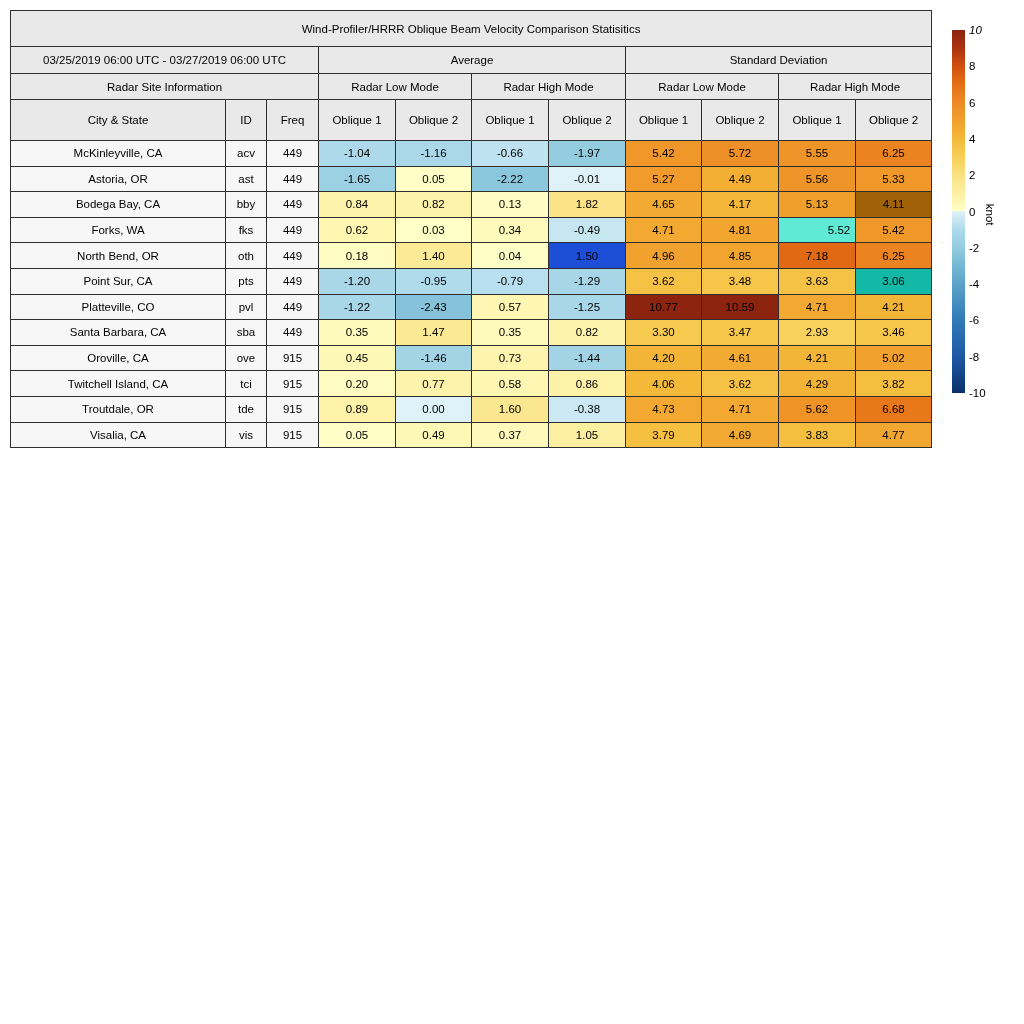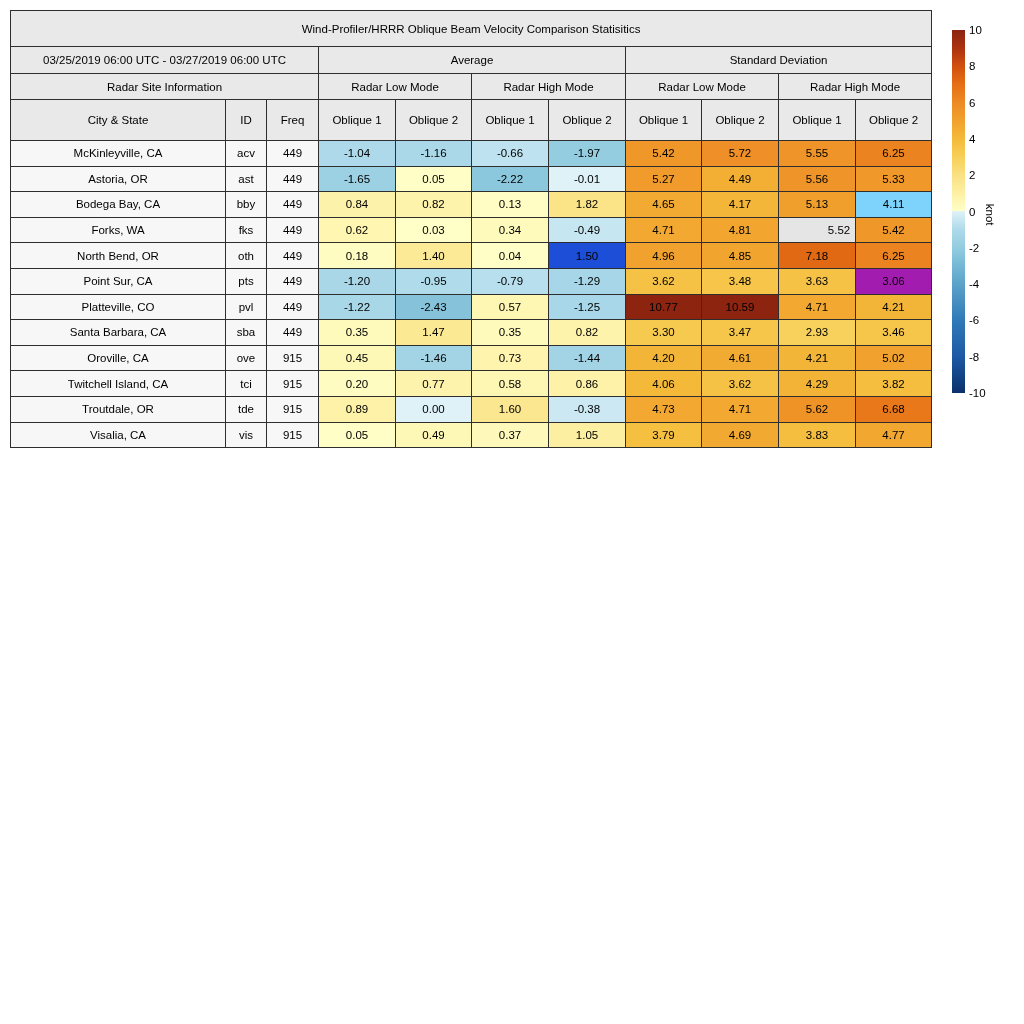--- a/index.html
+++ b/index.html
@@ -104,33 +104,33 @@
           <td class="info">Bodega Bay, CA</td>
           <td class="info">bby</td>
           <td class="info">449</td>
           <td style="background: rgb(253, 242, 169);">0.84</td>
           <td style="background: rgb(253, 243, 170);">0.82</td>
           <td style="background: rgb(255, 253, 195);">0.13</td>
           <td style="background: rgb(251, 228, 136);">1.82</td>
           <td style="background: rgb(242, 170, 50);">4.65</td>
           <td style="background: rgb(243, 182, 56);">4.17</td>
           <td style="background: rgb(240, 158, 44);">5.13</td>
-          <td style="background: #7dd3fc;">4.11</td>
+          <td style="background: #a16207;">4.11</td>
         </tr>
         <tr>
           <td class="info">Forks, WA</td>
           <td class="info">fks</td>
           <td class="info">449</td>
           <td style="background: rgb(254, 246, 177);">0.62</td>
           <td style="background: rgb(255, 255, 199);">0.03</td>
           <td style="background: rgb(254, 250, 187);">0.34</td>
           <td style="background: rgb(198, 230, 241);">-0.49</td>
           <td style="background: rgb(242, 168, 49);">4.71</td>
           <td style="background: rgb(242, 166, 47);">4.81</td>
-          <td style="background: #e5e5e5; padding-left: 44px;">5.52</td>
+          <td style="background: #5eead4; padding-left: 44px;">5.52</td>
           <td style="background: rgb(239, 151, 41);">5.42</td>
         </tr>
         <tr>
           <td class="info">North Bend, OR</td>
           <td class="info">oth</td>
           <td class="info">449</td>
           <td style="background: rgb(255, 252, 193);">0.18</td>
           <td style="background: rgb(252, 234, 150);">1.40</td>
           <td style="background: rgb(255, 254, 199);">0.04</td>
           <td style="background: #1d4ed8;">1.50</td>
@@ -143,21 +143,21 @@
           <td class="info">Point Sur, CA</td>
           <td class="info">pts</td>
           <td class="info">449</td>
           <td style="background: rgb(169, 215, 232);">-1.20</td>
           <td style="background: rgb(176, 219, 235);">-0.95</td>
           <td style="background: rgb(184, 223, 237);">-0.79</td>
           <td style="background: rgb(166, 214, 231);">-1.29</td>
           <td style="background: rgb(245, 194, 69);">3.62</td>
           <td style="background: rgb(246, 197, 74);">3.48</td>
           <td style="background: rgb(245, 194, 69);">3.63</td>
-          <td style="background: #a21caf;">3.06</td>
+          <td style="background: #14b8a6;">3.06</td>
         </tr>
         <tr>
           <td class="info">Platteville, CO</td>
           <td class="info">pvl</td>
           <td class="info">449</td>
           <td style="background: rgb(168, 215, 232);">-1.22</td>
           <td style="background: rgb(134, 195, 219);">-2.43</td>
           <td style="background: rgb(254, 246, 179);">0.57</td>
           <td style="background: rgb(167, 215, 232);">-1.25</td>
           <td style="background: rgb(140, 36, 16);">10.77</td>
@@ -229,21 +229,21 @@
           <td style="background: rgb(242, 169, 49);">4.69</td>
           <td style="background: rgb(245, 190, 63);">3.83</td>
           <td style="background: rgb(242, 167, 48);">4.77</td>
         </tr>
       </tbody>
   </table>
 
   <div id="colorbar">
     <div id="cbar-grad" style="background: linear-gradient(rgb(140, 36, 16) 0%, rgb(171, 51, 16) 5%, rgb(210, 79, 14) 10%, rgb(229, 111, 21) 15%, rgb(237, 138, 36) 20%, rgb(241, 161, 45) 25%, rgb(244, 186, 58) 30%, rgb(247, 208, 88) 35%, rgb(250, 225, 130) 40%, rgb(253, 240, 163) 45%, rgb(255, 255, 200) 49.99%, rgb(222, 242, 248) 50%, rgb(174, 218, 234) 55%, rgb(147, 204, 224) 60%, rgb(116, 184, 212) 65%, rgb(91, 163, 201) 70%, rgb(47, 122, 184) 80%, rgb(29, 89, 165) 90%, rgb(10, 48, 107) 100%);"></div>
     <div id="cbar-ticks">
-        <div class="cbar-tick" style="top: -8px;">10</div>
+        <div class="cbar-tick" style="top: -8px; font-style: italic;">10</div>
         <div class="cbar-tick" style="top: 28.3px;">8</div>
         <div class="cbar-tick" style="top: 64.6px;">6</div>
         <div class="cbar-tick" style="top: 100.9px;">4</div>
         <div class="cbar-tick" style="top: 137.2px;">2</div>
         <div class="cbar-tick" style="top: 173.5px;">0</div>
         <div class="cbar-tick" style="top: 209.8px;">-2</div>
         <div class="cbar-tick" style="top: 246.1px;">-4</div>
         <div class="cbar-tick" style="top: 282.4px;">-6</div>
         <div class="cbar-tick" style="top: 318.7px;">-8</div>
         <div class="cbar-tick" style="top: 355px;">-10</div>

